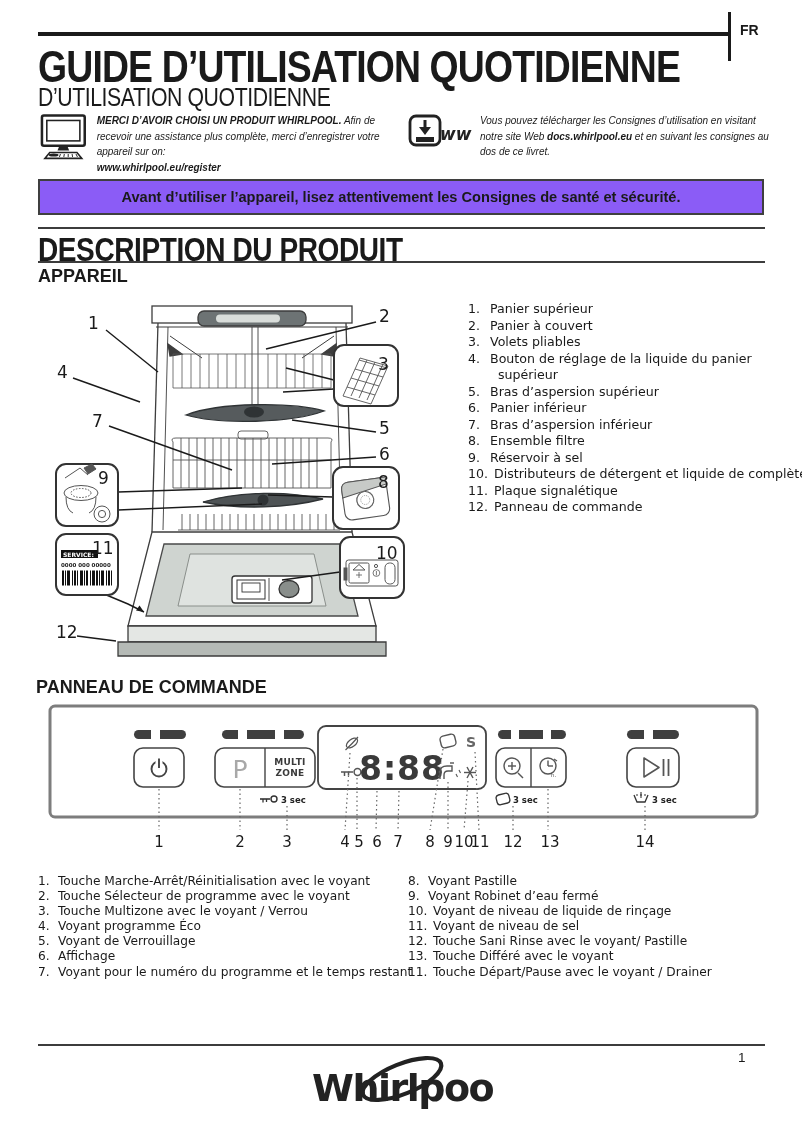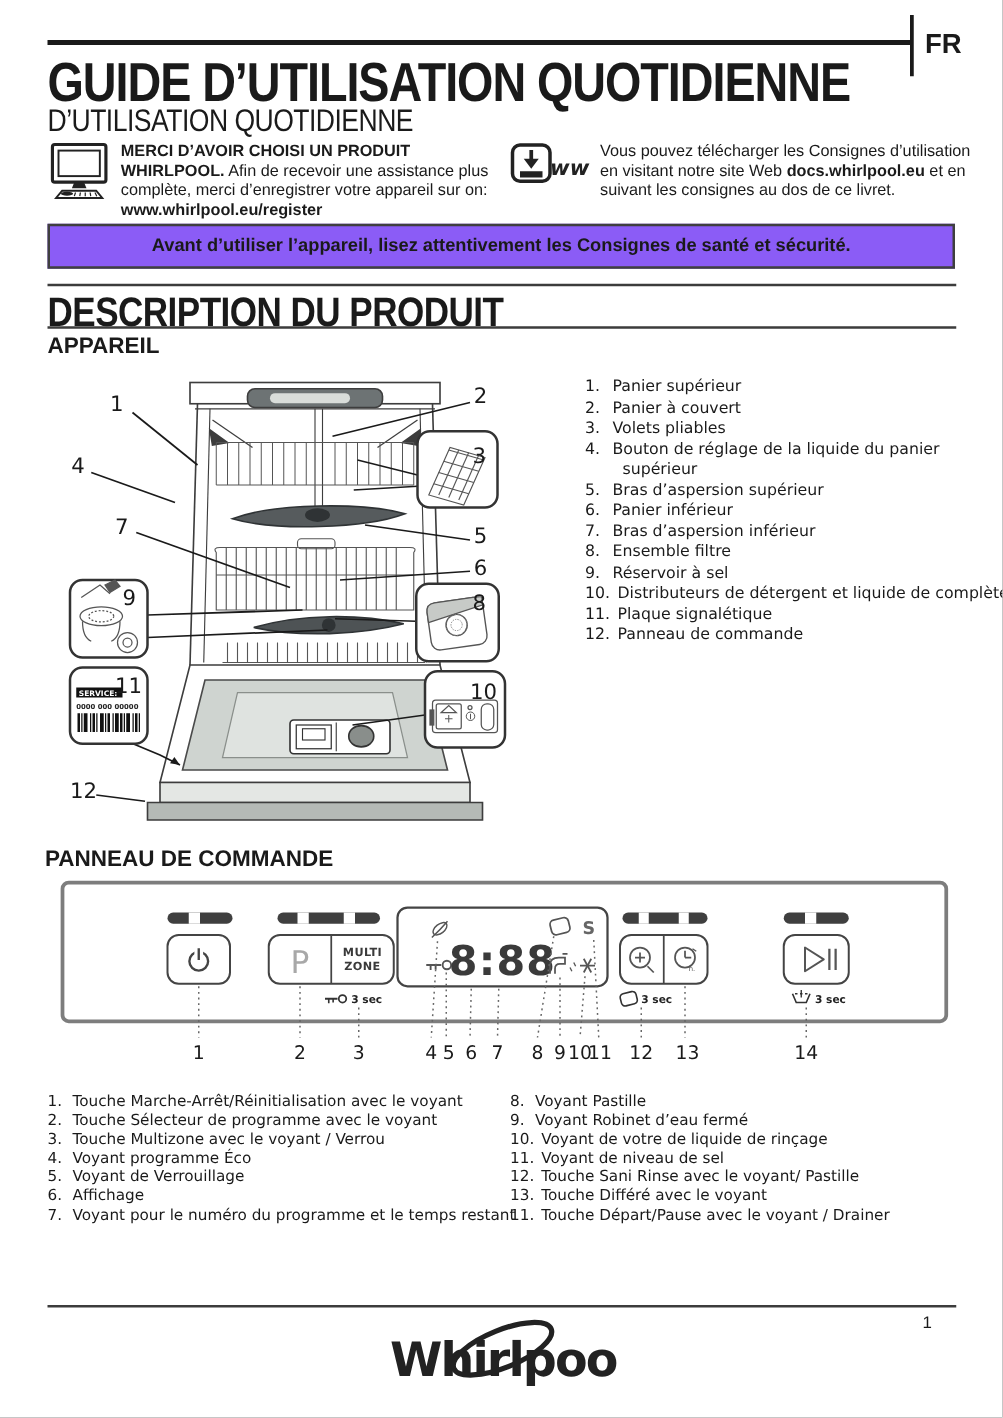--- a/index.html
+++ b/index.html
@@ -6,30 +6,30 @@
   #page{
     position:relative;width:802px;height:1134px;background:#ffffff;
     margin:0 auto;overflow:hidden;
     font-family:"Liberation Sans",sans-serif;color:#1a1a1a;
   }
   .abs{position:absolute;}
   .cond{display:inline-block;transform-origin:0 50%;}
   
   #top-rule{left:38px;top:32px;width:690px;height:4px;background:#1a1a1a;}
   #fr-divider{left:728px;top:12px;width:3px;height:49px;background:#1a1a1a;}
-  #fr-label{left:740px;top:22px;font-size:22px;font-weight:bold;}
+  #fr-label{left:740px;top:22px;font-size:14px;font-weight:bold;}
   #main-title{left:38px;top:42px;font-size:44px;font-weight:bold;letter-spacing:-1px;white-space:nowrap;}
   #main-title .cond{transform:scaleX(.85);}
   #sub-title{left:38px;top:83px;font-size:25px;font-weight:400;letter-spacing:-.5px;white-space:nowrap;}
   #sub-title .cond{transform:scaleX(.85);}
   
   .info-block{display:flex;gap:8px;}
   #register-block{left:40px;top:113px;width:360px;}
   #download-block{left:408px;top:113px;width:372px;}
-  .info-text{font-size:13px;line-height:15.6px;}
+  .info-text{font-size:10px;line-height:15.6px;font-style:italic;}
   .info-text .b{font-weight:bold;}
   #register-text{width:312px;}
   #download-text{width:300px;}
   .dl-icon-wrap{position:relative;width:64px;height:40px;flex:none;}
   
   #banner{left:38px;top:179px;width:722px;height:32px;background:#8b5cf6;
     border:2px solid #3f3f3f;text-align:center;font-weight:bold;font-size:14.6px;line-height:32px;}
   
   .thin-rule{height:2px;background:#3c3c3c;}
   #rule2{left:38px;top:227px;width:727px;}
@@ -553,21 +553,21 @@
     <div class="lrow">
         <span class="num">8.</span>
         <span>Voyant Pastille</span>
       </div>
     <div class="lrow">
         <span class="num">9.</span>
         <span>Voyant Robinet d’eau fermé</span>
       </div>
     <div class="lrow wide">
         <span class="num">10.</span>
-        <span>Voyant de votre de liquide de rinçage</span>
+        <span>Voyant de niveau de liquide de rinçage</span>
       </div>
     <div class="lrow wide">
         <span class="num">11.</span>
         <span>Voyant de niveau de sel</span>
       </div>
     <div class="lrow wide">
         <span class="num">12.</span>
         <span>Touche Sani Rinse avec le voyant/ Pastille</span>
       </div>
     <div class="lrow wide">

